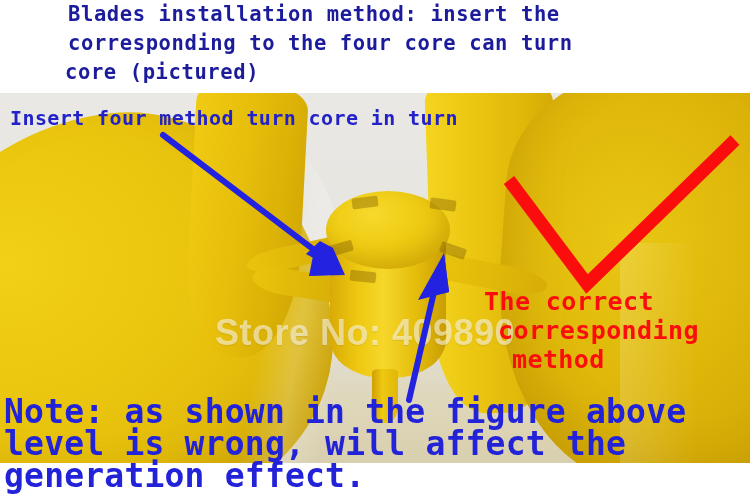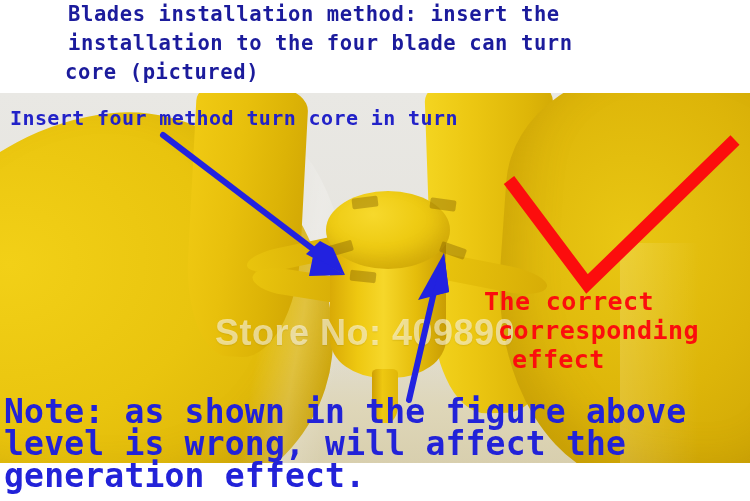--- a/index.html
+++ b/index.html
@@ -328,30 +328,30 @@
       <polygon points="444,253 449,292 432,296" fill="#2222e0"></polygon>
     </g>
 
     <g>
       <path d="M 509 180 L 587 284 L 735 140" fill="none" stroke="#fc0d0d" stroke-width="13" stroke-linecap="butt" stroke-linejoin="miter"></path>
     </g>
   </svg>
 
   <div class="header-caption">
     <div class="header-line hl1">Blades installation method: insert the</div>
-    <div class="header-line hl2">installation to the four blade can turn</div>
+    <div class="header-line hl2">corresponding to the four core can turn</div>
     <div class="header-line hl3">core (pictured)</div>
   </div>
 
   <div class="label-insert">Insert four method turn core in turn</div>
 
   <div class="label-correct">
     <div class="lc1">The correct</div>
     <div class="lc2">corresponding</div>
-    <div class="lc3">effect</div>
+    <div class="lc3">method</div>
   </div>
 
   <div class="bottom-strip"></div>
 
   <div class="label-note">
     <div>Note: as shown in the figure above</div>
     <div>level is wrong, will affect the</div>
     <div>generation effect.</div>
   </div>
 

